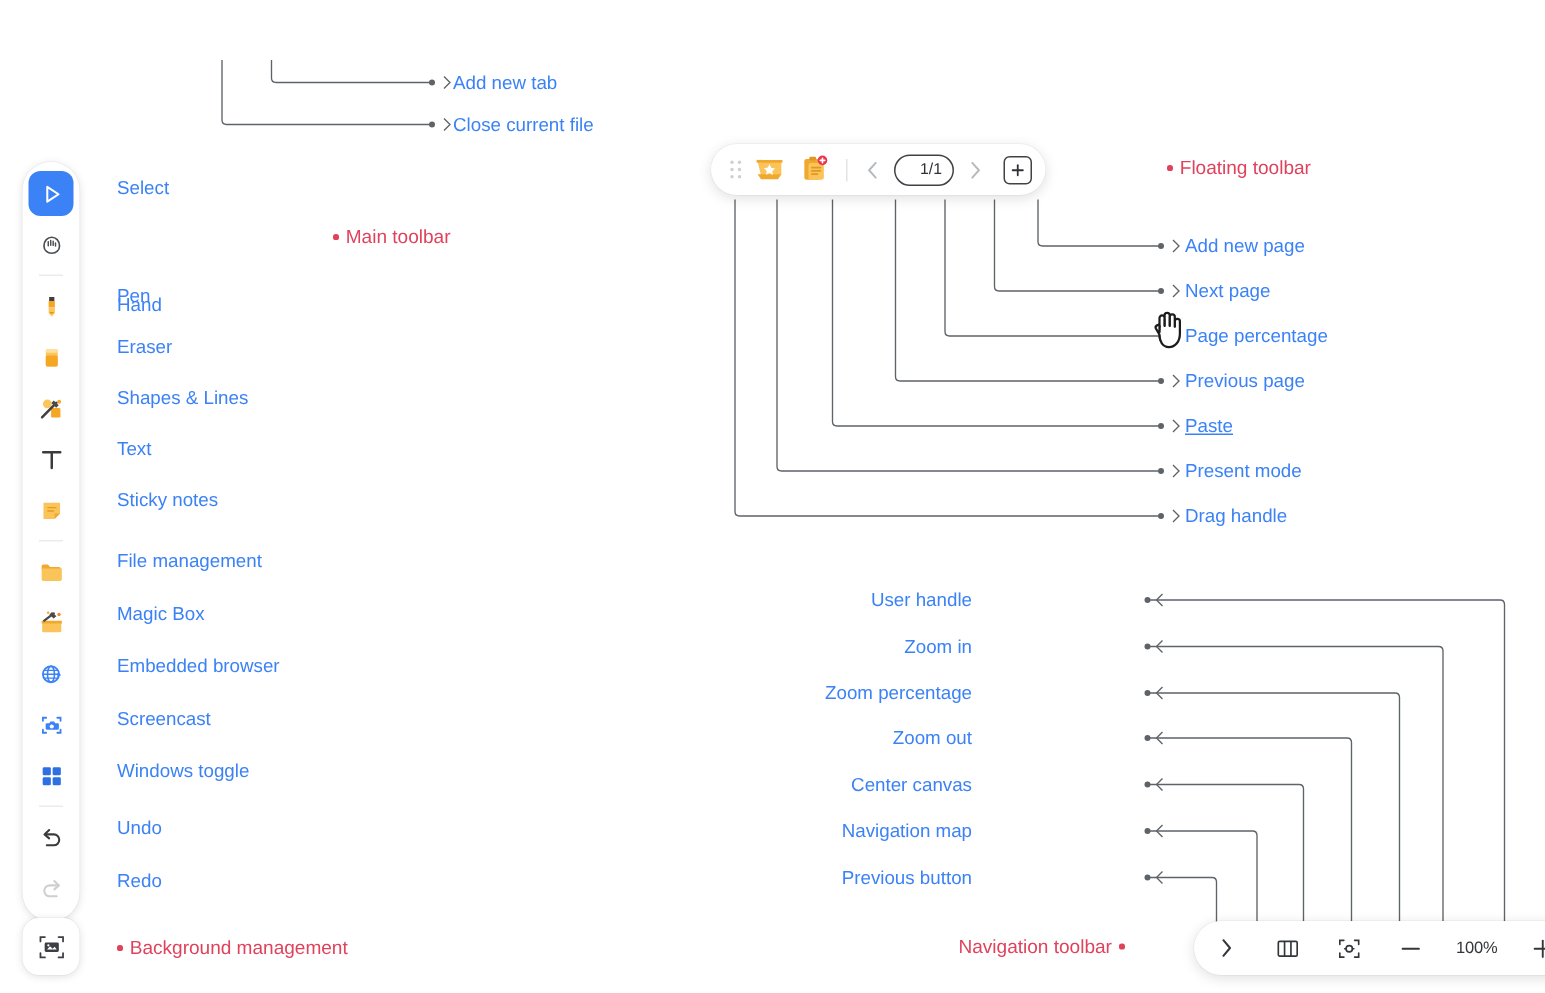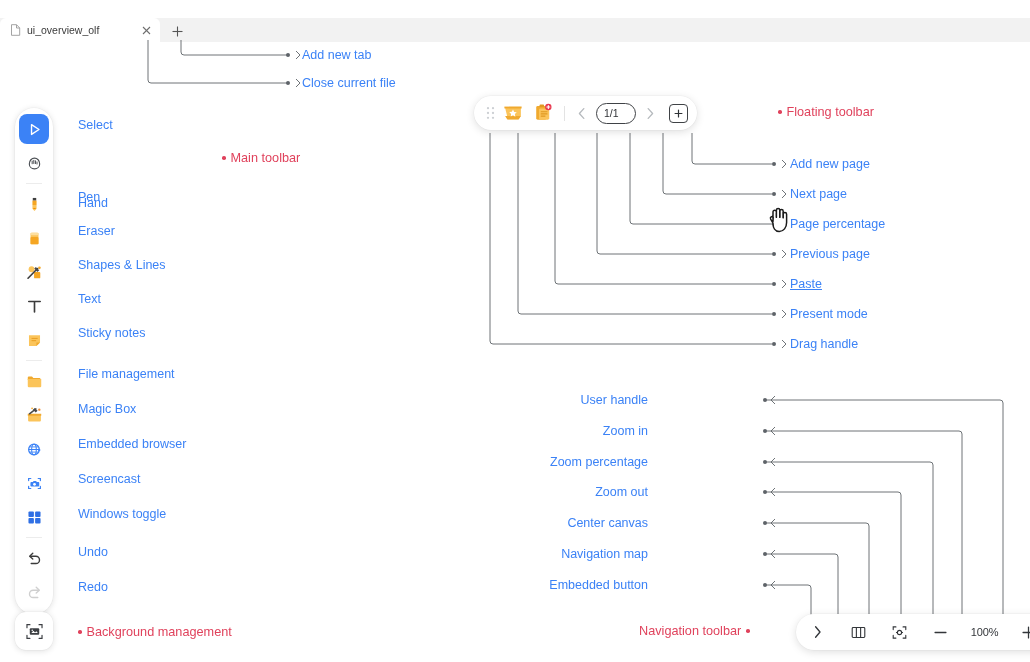--- a/index.html
+++ b/index.html
@@ -110,21 +110,21 @@
     background:#fff; border-radius: 17px;
     box-shadow: 0 2px 9px rgba(0,0,0,0.13), 0 0 0 0.5px rgba(0,0,0,0.045);
     display:flex; align-items:center; padding: 0 9px; gap: 2px;
   }
   .ft-grip { width: 14px; height: 20px; display:flex; align-items:center; justify-content:center; }
   .ft-btn { width: 28px; height: 28px; display:flex; align-items:center; justify-content:center; position:relative;}
   .ft-sep { width:1px; height:15px; background:#e3e3e3; margin: 0 5px; }
   .ft-chev { width: 20px; height: 26px; display:flex; align-items:center; justify-content:center; color:#9aa0a6;}
   .ft-page {
     min-width: 40px; height: 21px; border: 1.2px solid #3f4246; border-radius: 11px;
-    display:flex; align-items:center; justify-content:flex-start;
+    display:flex; align-items:center; justify-content:flex-end;
     font-size: 10.5px; color:#2f3236; padding: 0 7px; margin: 0 2px;
   }
   .ft-add {
     width: 19px; height: 19px; border: 1.3px solid #3f4246; border-radius: 4px;
     display:flex; align-items:center; justify-content:center; color:#2f3236; margin-left: 7px;
   }
 
   
   .nav-toolbar {
     position:absolute; left: 796px; top: 614px; height: 36px;
@@ -142,44 +142,20 @@
 
   
   .hand-cursor { position:absolute; left: 766px; top: 204px; }
 </style>
 </head>
 <body>
 
 <div id="app">
 
 
-  <div class="tabstrip">
-    <div class="tab">
-      <span class="doc-icon">
-        <svg width="11" height="12" viewBox="0 0 11 12">
-          <path d="M1.5 0.7h5l3.2 3.2v7.4h-8.2z" fill="none" stroke="#9a9a9a" stroke-width="0.9"></path>
-          <path d="M6.5 0.8v3.2h3.1" fill="none" stroke="#9a9a9a" stroke-width="0.9"></path>
-        </svg>
-      </span>
-      <span class="tab-title">ui_overview_olf</span>
-      <span class="tab-close">
-        <svg width="11" height="11" viewBox="0 0 11 11">
-          <line x1="2" y1="2" x2="9" y2="9" stroke="#6e6e6e" stroke-width="1.1"></line>
-          <line x1="9" y1="2" x2="2" y2="9" stroke="#6e6e6e" stroke-width="1.1"></line>
-        </svg>
-      </span>
-    </div>
-    <div class="newtab">
-      <svg width="13" height="13" viewBox="0 0 13 13">
-        <line x1="6.5" y1="1.5" x2="6.5" y2="11.5" stroke="#555" stroke-width="1.1"></line>
-        <line x1="1.5" y1="6.5" x2="11.5" y2="6.5" stroke="#555" stroke-width="1.1"></line>
-      </svg>
-    </div>
-    <div class="tabstrip-rest"></div>
-  </div>
 
   <div class="canvas"></div>
 
   <svg class="leaders">
     <g fill="none" stroke="#5e6368" stroke-width="0.9">
 
       <path d="M181,40 L181,52 Q181,55 184,55 L287,55"></path>
 
       <path d="M148,40 L148,80 Q148,83 151,83 L287,83"></path>
 
@@ -556,15 +532,15 @@
     <span>Navigation toolbar</span>
     <span class="dot"></span>
   </div>
 
   <div class="lbl right" style="right:382px; top:393px;">User handle</div>
   <div class="lbl right" style="right:382px; top:424px;">Zoom in</div>
   <div class="lbl right" style="right:382px; top:455px;">Zoom percentage</div>
   <div class="lbl right" style="right:382px; top:485px;">Zoom out</div>
   <div class="lbl right" style="right:382px; top:516px;">Center canvas</div>
   <div class="lbl right" style="right:382px; top:547px;">Navigation map</div>
-  <div class="lbl right" style="right:382px; top:578px;">Embedded button</div>
+  <div class="lbl right" style="right:382px; top:578px;">Previous button</div>
 
 </div>
 
 </body></html>

